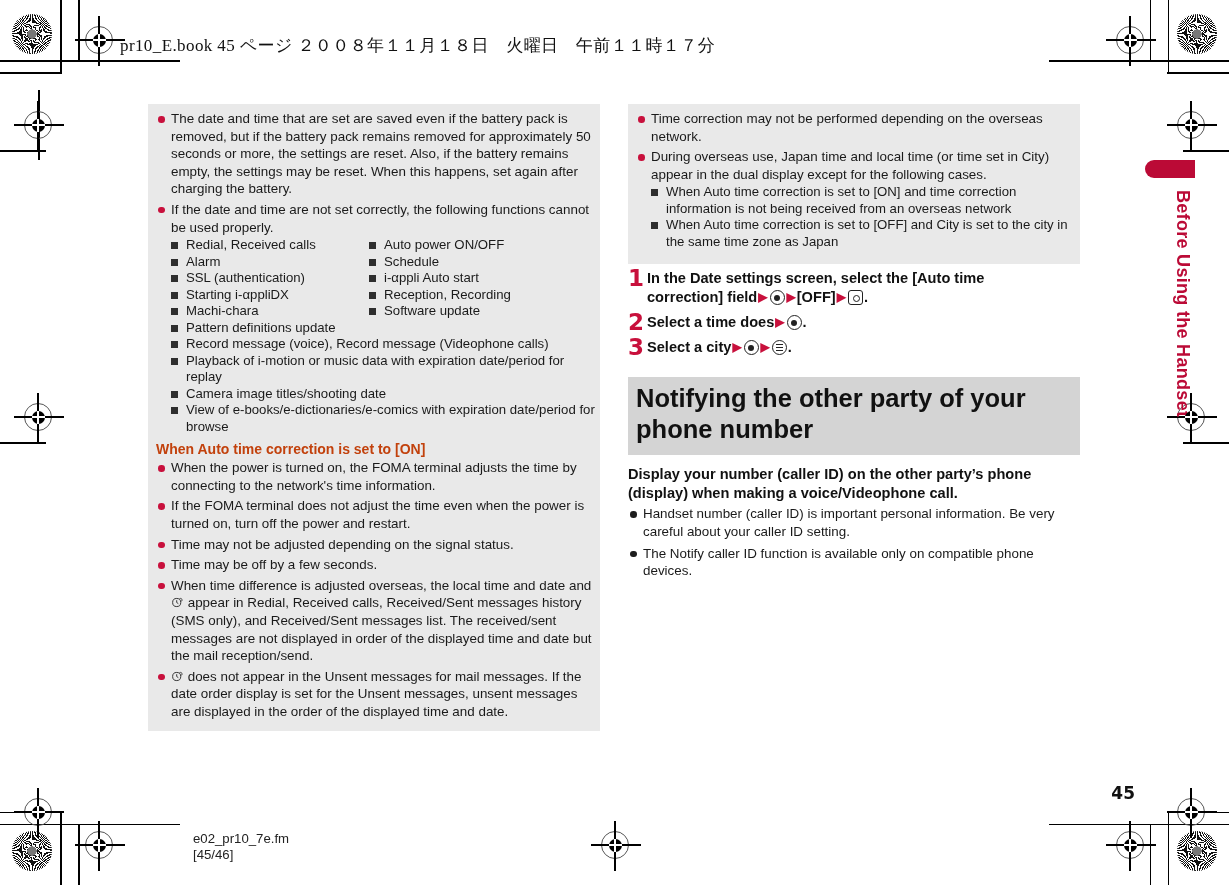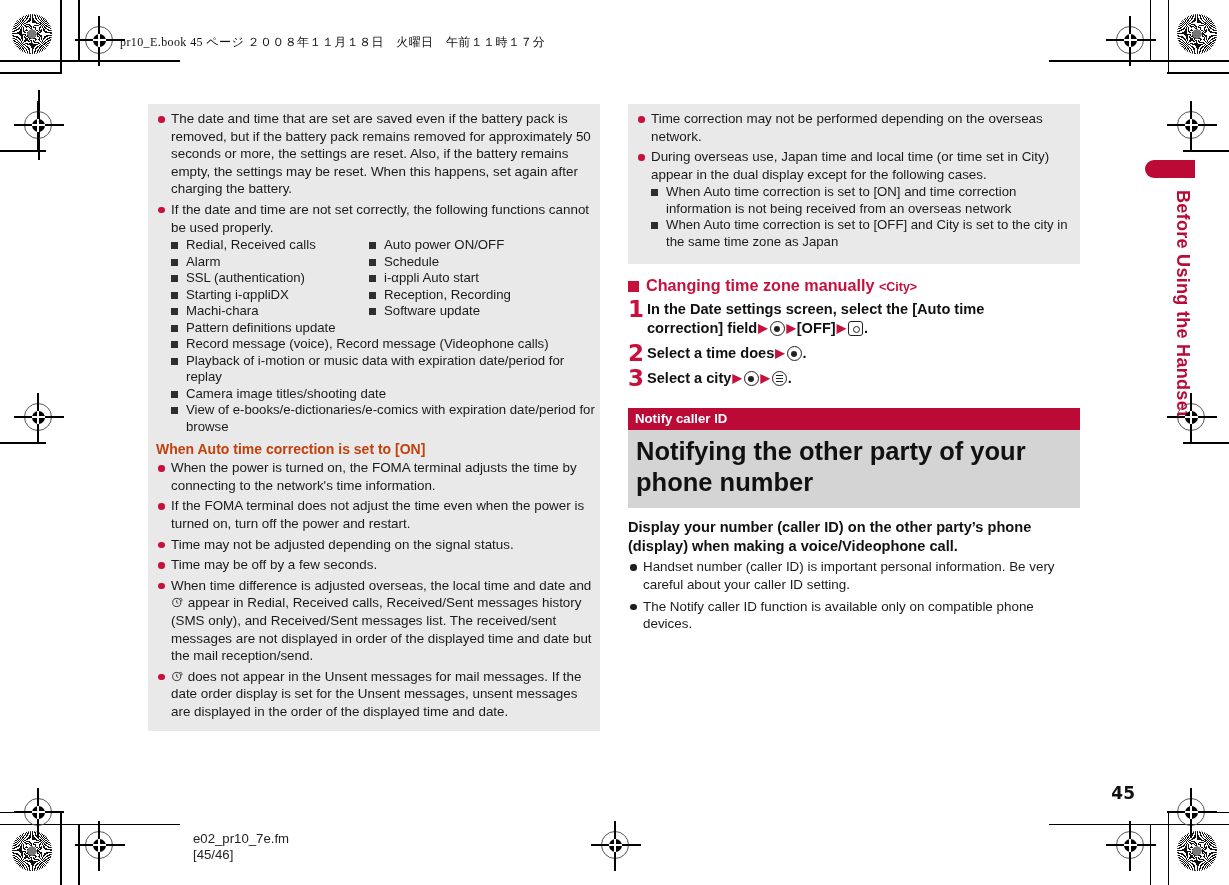--- a/index.html
+++ b/index.html
@@ -62,21 +62,21 @@
     background:
       radial-gradient(circle, #777 0%, #777 16%, rgba(255,255,255,0) 17%),
       repeating-conic-gradient(#111 0deg 2.6deg, #fff 2.6deg 5.2deg);
   }
 
   
   .header-line {
     position: absolute;
     left: 120px; top: 34px;
     font-family: "Liberation Serif", serif;
-    font-size: 12px;
+    font-size: 17px;
     letter-spacing: 0.4px;
     color: #111;
     white-space: nowrap;
   }
 
   
   .page {
     position: absolute;
     left: 0; top: 0;
     width: 1229px; height: 885px;
@@ -476,24 +476,20 @@
       <ul class="b1">
         <li class="b1"><span class="dot"></span><span>Time correction may not be performed depending on the overseas network.</span></li>
         <li class="b1 tight"><span class="dot"></span><span>During overseas use, Japan time and local time (or time set in City) appear in the dual display except for the following cases.</span></li>
       </ul>
       <ul class="b2" style="margin-left:14px;">
         <li class="b2"><span class="sq"></span><span>When Auto time correction is set to [ON] and time correction information is not being received from an overseas network</span></li>
         <li class="b2"><span class="sq"></span><span>When Auto time correction is set to [OFF] and City is set to the city in the same time zone as Japan</span></li>
       </ul>
     </div>
 
-    <div class="h-square">
-      <span class="mk"></span>
-      <span class="tx"><span>Changing time zone manually </span><span class="small">&lt;City&gt;</span></span>
-    </div>
 
     <div class="step">
       <div class="num">1</div>
       <div class="body">
         <span>In the Date settings screen, select the [Auto time</span><br>
         <span>correction] field</span><span class="arrow">▶</span><span class="key center"></span><span class="arrow">▶</span><span>[OFF]</span><span class="arrow">▶</span><span class="key camera"></span>.
       </div>
     </div>
 
     <div class="step">
@@ -504,21 +500,20 @@
     </div>
 
     <div class="step">
       <div class="num">3</div>
       <div class="body">
         <span>Select a city</span><span class="arrow">▶</span><span class="key center"></span><span class="arrow">▶</span><span class="key menu"></span>.
       </div>
     </div>
 
     <div style="margin-top:19px;">
-      <span class="sec-tag">Notify caller ID</span>
       <div class="sec-title">Notifying the other party of your phone number</div>
       <div class="lead">Display your number (caller ID) on the other party’s phone (display) when making a voice/Videophone call.</div>
       <ul class="b-dark">
         <li class="b-dark"><span class="dot"></span><span>Handset number (caller ID) is important personal information. Be very careful about your caller ID setting.</span></li>
         <li class="b-dark"><span class="dot"></span><span>The Notify caller ID function is available only on compatible phone devices.</span></li>
       </ul>
     </div>
   </div>
 
   <div class="side-tab"></div>

